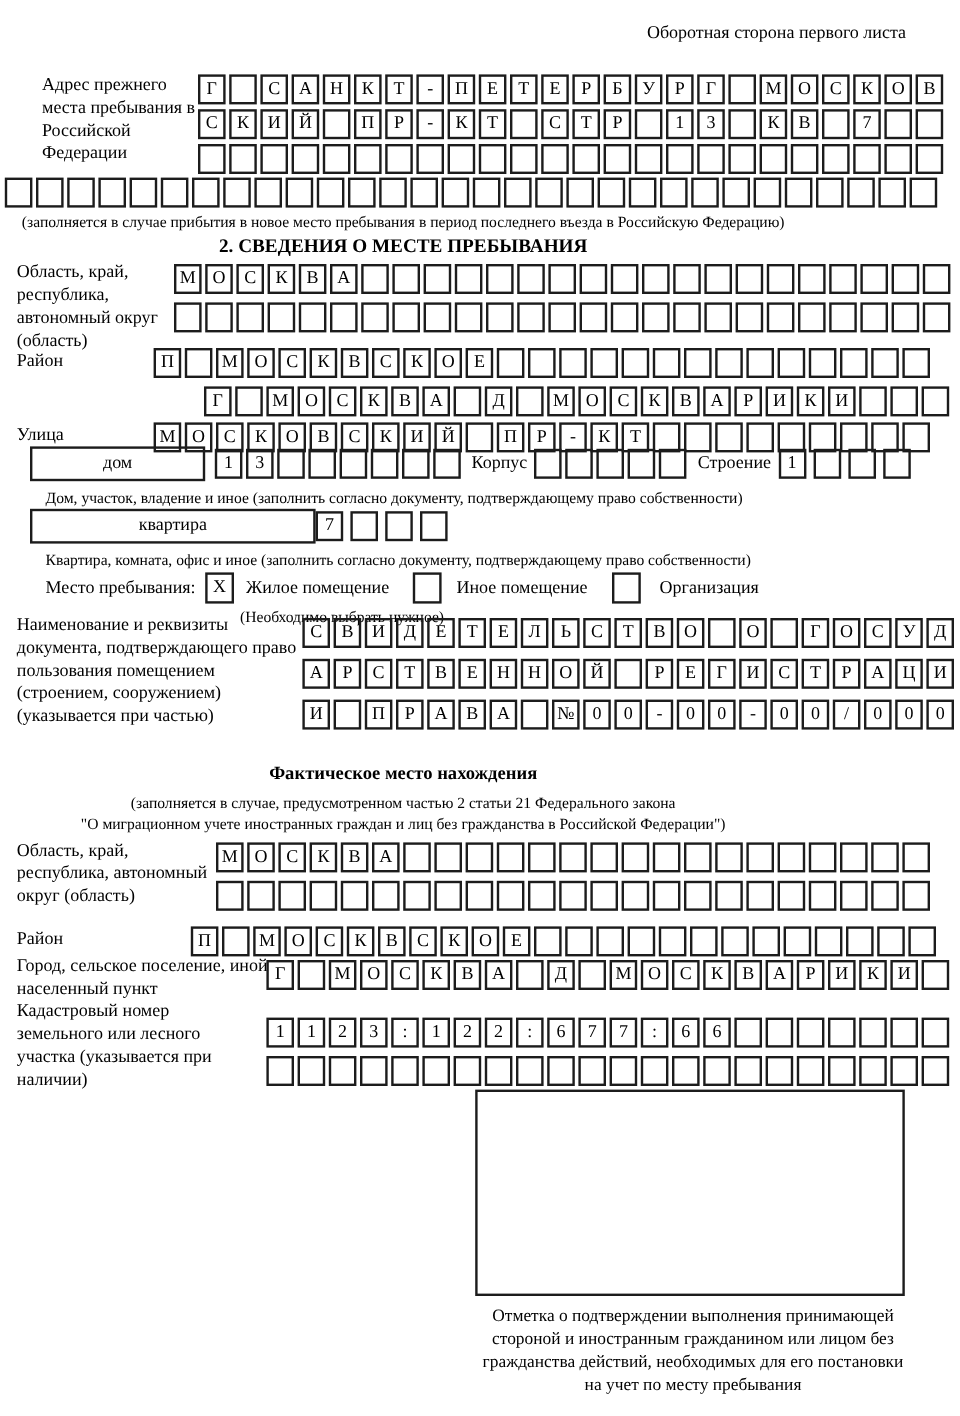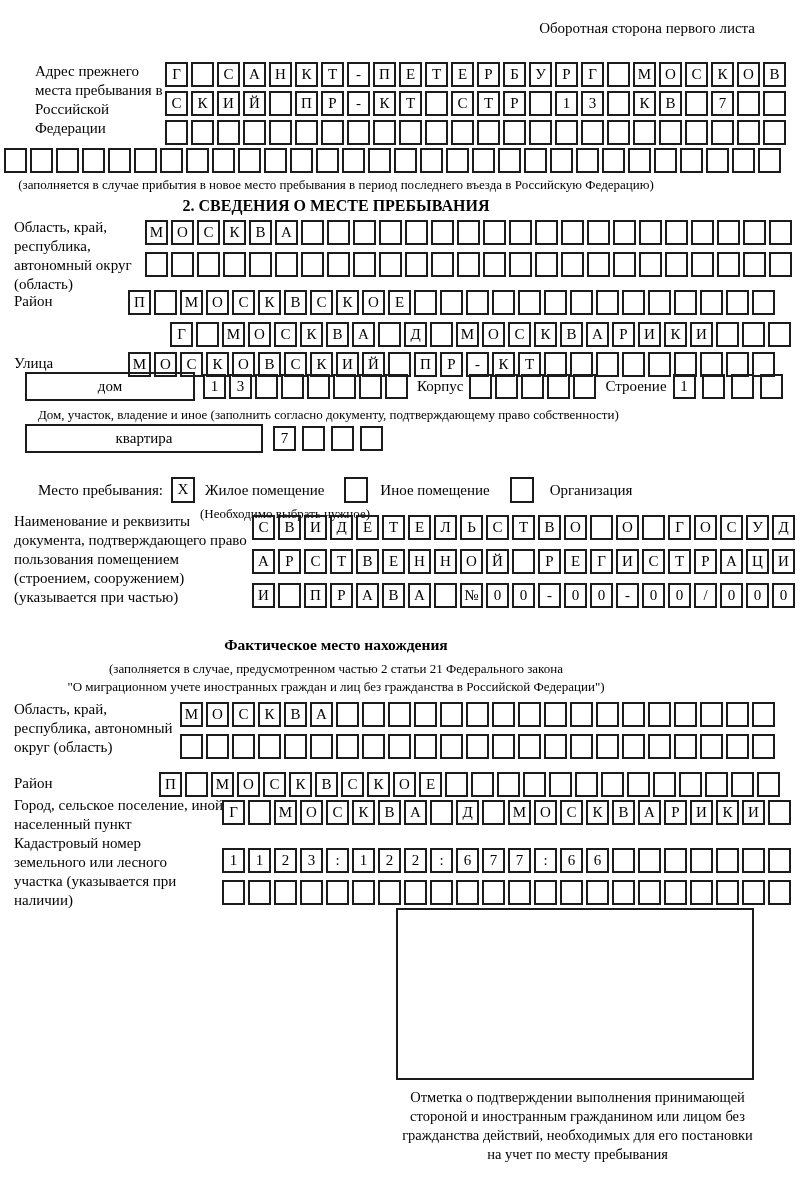--- a/index.html
+++ b/index.html
@@ -285,21 +285,21 @@
       <div class="cell"></div>
       <div class="cell"></div>
       <div class="cell"></div>
       <div class="cell"></div>
       <div class="cell"></div>
       <div class="cell"></div>
       <div class="cell"></div>
     </div>
 
   <div class="abs flexrow" style="left:25px;top:372px;">
-    <div class="wbox" style="width:170px;margin-right:8px;">
+    <div class="wbox" style="width:146px;margin-right:8px;">
       <span>дом</span>
     </div>
     <div class="cellrow" style="margin-bottom:0;">
         <div class="cell">1</div>
         <div class="cell">3</div>
         <div class="cell"></div>
         <div class="cell"></div>
         <div class="cell"></div>
         <div class="cell"></div>
         <div class="cell"></div>
@@ -317,30 +317,31 @@
     <div class="cellrow" style="margin-bottom:0;">
         <div class="cell gap">1</div>
         <div class="cell gap"></div>
         <div class="cell gap"></div>
         <div class="cell gap"></div>
       </div>
   </div>
   <div class="abs note" style="left:38px;top:406px;">Дом, участок, владение и иное (заполнить согласно документу, подтверждающему право собственности)</div>
 
   <div class="abs flexrow" style="left:25px;top:424px;">
-    <div class="wbox" style="width:238px;margin-right:10px;">
+    <div class="wbox" style="width:238px;">
       <span>квартира</span>
     </div>
     <div class="cellrow" style="margin-bottom:0;">
         <div class="cell gap">7</div>
         <div class="cell gap"></div>
         <div class="cell gap"></div>
         <div class="cell gap"></div>
       </div>
   </div>
+  <div class="abs note" style="left:38px;top:458px;">Квартира, комната, офис и иное (заполнить согласно документу, подтверждающему право собственности)</div>
 
   <div class="abs flexrow" style="left:38px;top:477px;">
     <div class="lbl" style="margin-right:8px;">Место пребывания:</div>
     <div class="cb" style="margin-right:10px;">X</div>
     <div class="lbl" style="margin-right:20px;">Жилое помещение</div>
     <div class="cb" style="margin-right:12px;"></div>
     <div class="lbl" style="margin-right:20px;">Иное помещение</div>
     <div class="cb" style="margin-right:16px;"></div>
     <div class="lbl">Организация</div>
   </div>

